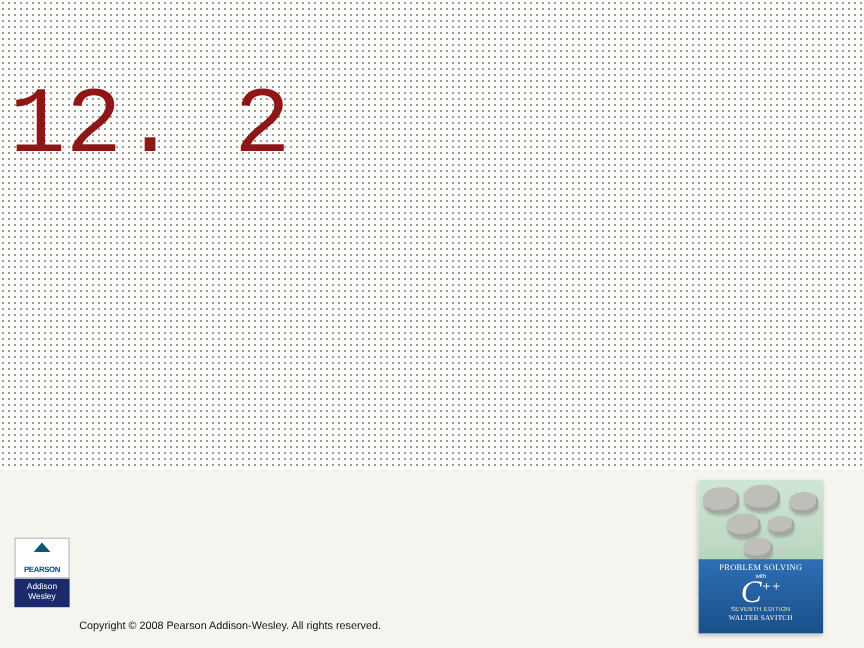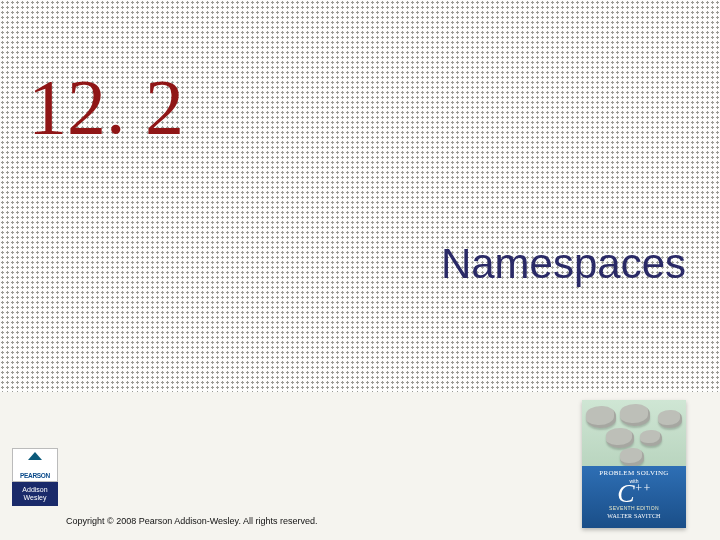--- a/index.html
+++ b/index.html
@@ -8,23 +8,23 @@
     width: 720px; height: 540px; position: relative;
     background: #fafafa;
   }
   .dotted-area {
     position: absolute; left: 0; top: 0; width: 720px; height: 392px;
     background-color: #fcfcfb;
     background-image: radial-gradient(circle, #9a9b95 1.1px, transparent 1.1px);
     background-size: 5px 5px;
   }
   .section-number {
-    position: absolute; left: 28px; top: 62px;
+    position: absolute; left: 8px; top: 62px;
     font-size: 78px; font-weight: 400; color: #8f1616;
-    font-family: Liberation Serif, serif;
+    font-family: Liberation Mono, monospace;
   }
   .section-title {
     position: absolute; right: 34px; top: 240px;
     font-size: 42px; font-weight: 400; color: #2a2a66;
     font-family: Arial, sans-serif;
   }
   .lower-band {
     position: absolute; left: 0; top: 392px; width: 720px; height: 148px;
     background: #f5f4ef;
   }
@@ -88,21 +88,20 @@
   .book-sup { font-size: 12px; vertical-align: super; font-style: italic; }
   .book-edition { font-size: 5px; letter-spacing: 0.3px; color: #e8e8c8; margin-top: 0; }
   .book-author { font-size: 6px; letter-spacing: 0.2px; margin-top: 2px; font-family: Georgia, serif; }
 </style>
 </head>
 <body>
 
 <div class="slide">
   <div class="dotted-area">
     <div class="section-number">12. 2</div>
-    <div class="section-title">Namespaces</div>
   </div>
 
   <div class="lower-band"></div>
 
   <div class="pearson-logo">
     <div class="pearson-top">
       <span>PEARSON</span>
     </div>
     <div class="pearson-bottom">
       <div>Addison</div>

